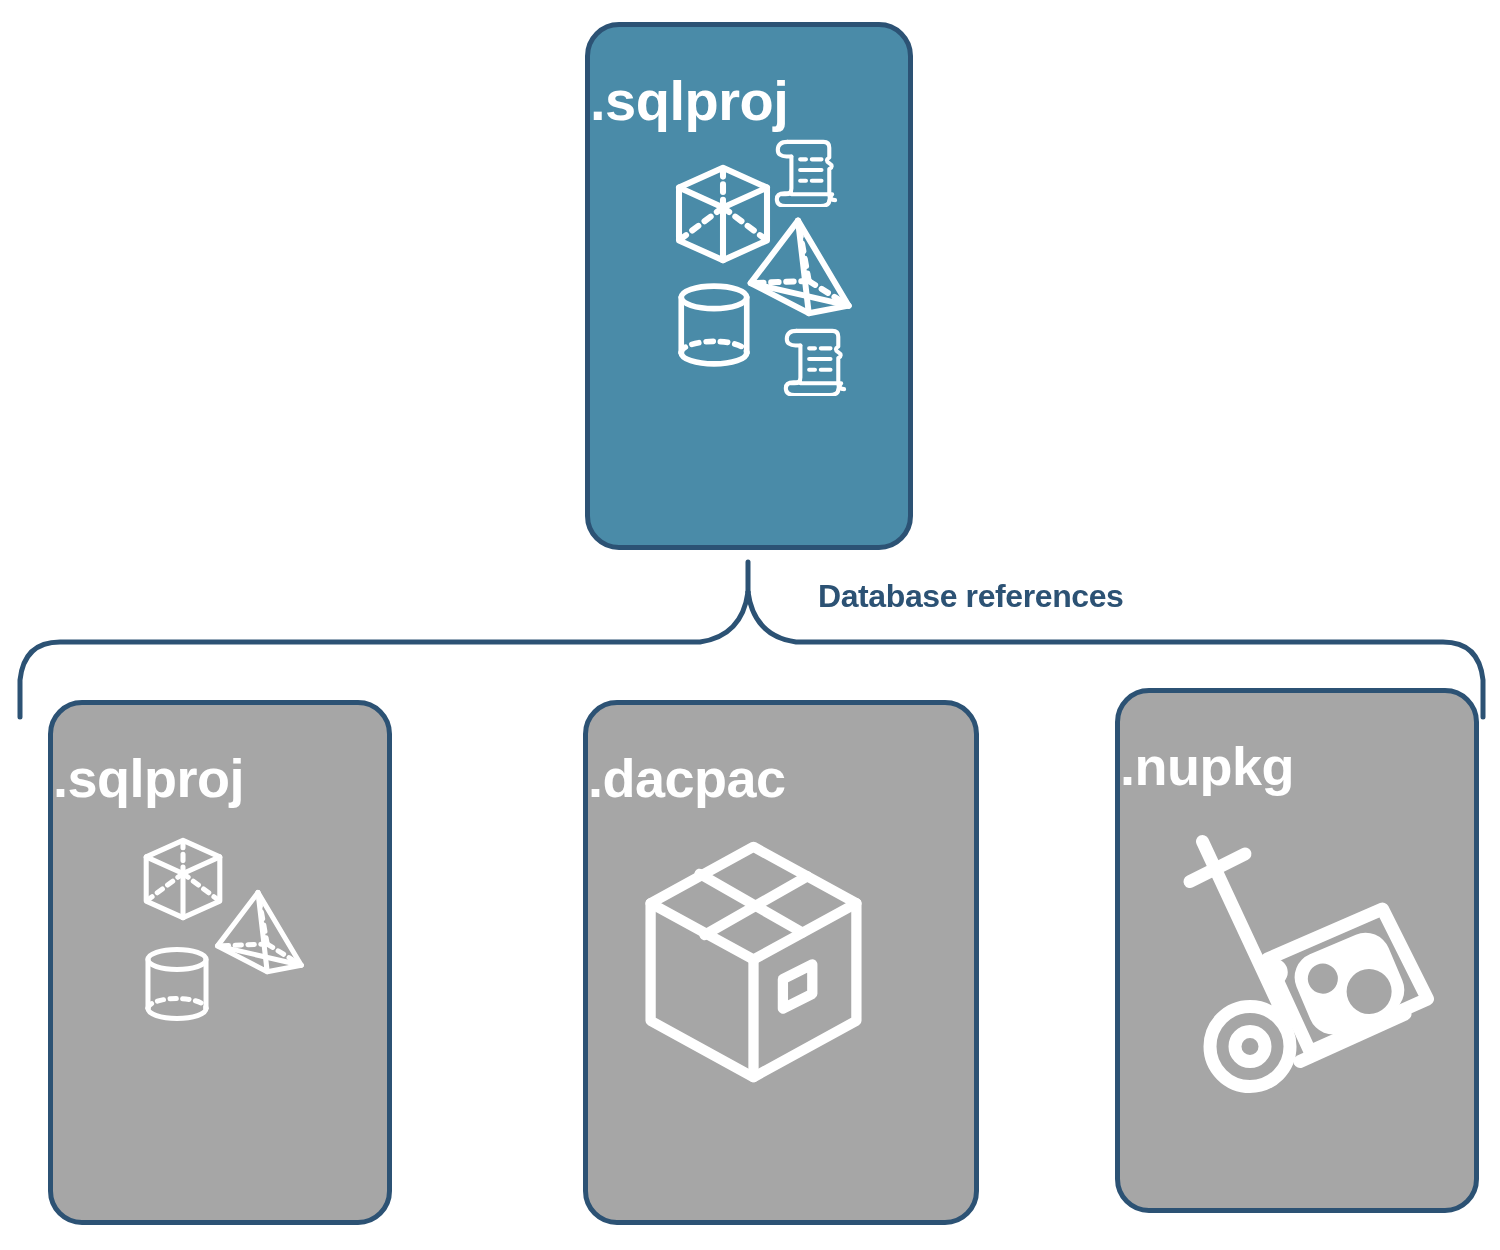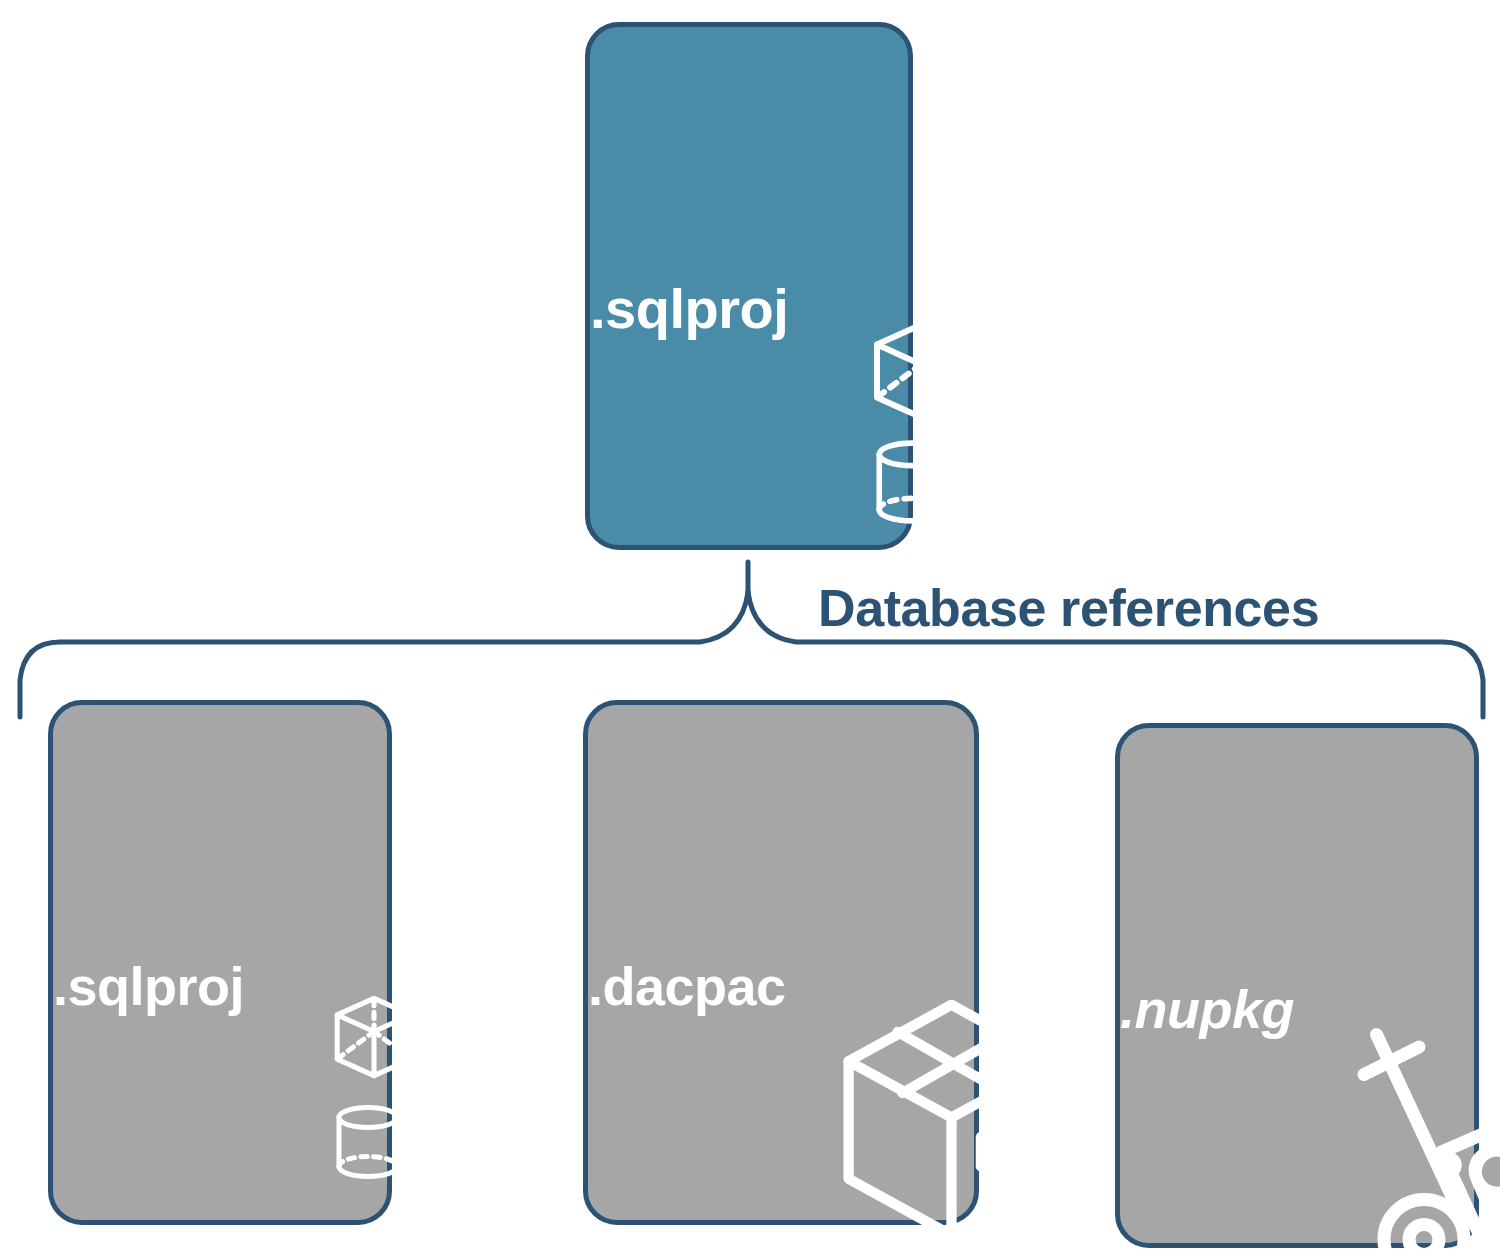--- a/index.html
+++ b/index.html
@@ -20,22 +20,21 @@
     overflow: hidden;
   }
 
   
   .card {
     position: absolute;
     box-sizing: border-box;
     border: 5px solid #2c5274;
     border-radius: 34px;
     display: flex;
-    flex-direction: row;
-    align-items: center;
+    flex-direction: column;
   }
   .card.primary {
     background: #4a8ba8;
   }
   .card.secondary {
     background: #a6a6a6;
   }
   .card-title {
     color: #ffffff;
     font-weight: bold;
@@ -54,22 +53,22 @@
 
   #card-sqlproj {
     left: 48px;  top: 700px;
     width: 344px; height: 525px;
   }
   #card-dacpac {
     left: 583px; top: 700px;
     width: 396px; height: 525px;
   }
   #card-nupkg {
-    left: 1115px; top: 723px;
-    width: 364px; height: 525px; font-style: italic;
+    left: 1115px; top: 688px;
+    width: 364px; height: 525px;
   }
   #card-sqlproj .card-title,
   #card-dacpac .card-title,
   #card-nupkg  .card-title { font-size: 54px; margin-top: 46px; }
 
   .icon-area {
     position: relative;
     flex: 1 1 auto;
     width: 100%;
   }
@@ -83,21 +82,21 @@
     left: 0; top: 540px;
     width: 1500px; height: 200px;
     pointer-events: none;
   }
 
   
   #brace-label {
     position: absolute;
     left: 818px;
     top: 578px;
-    font-size: 52px;
+    font-size: 32px;
     font-weight: bold;
     color: #2c5274;
     letter-spacing: -0.4px;
     white-space: nowrap;
     user-select: none;
   }
 </style>
 </head>
 <body>
 

